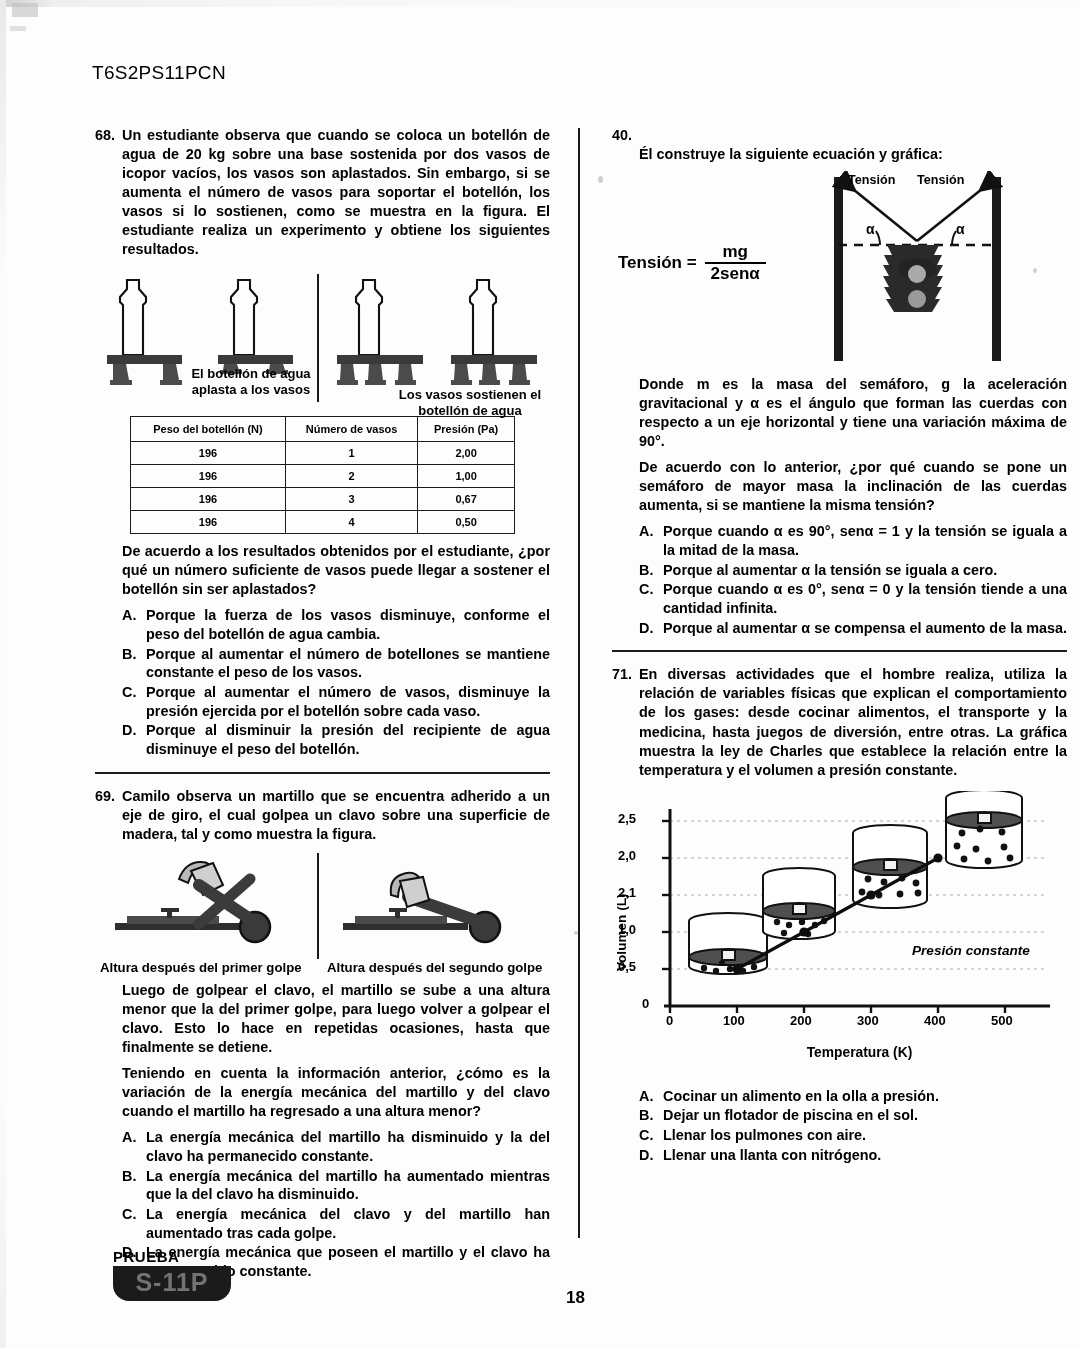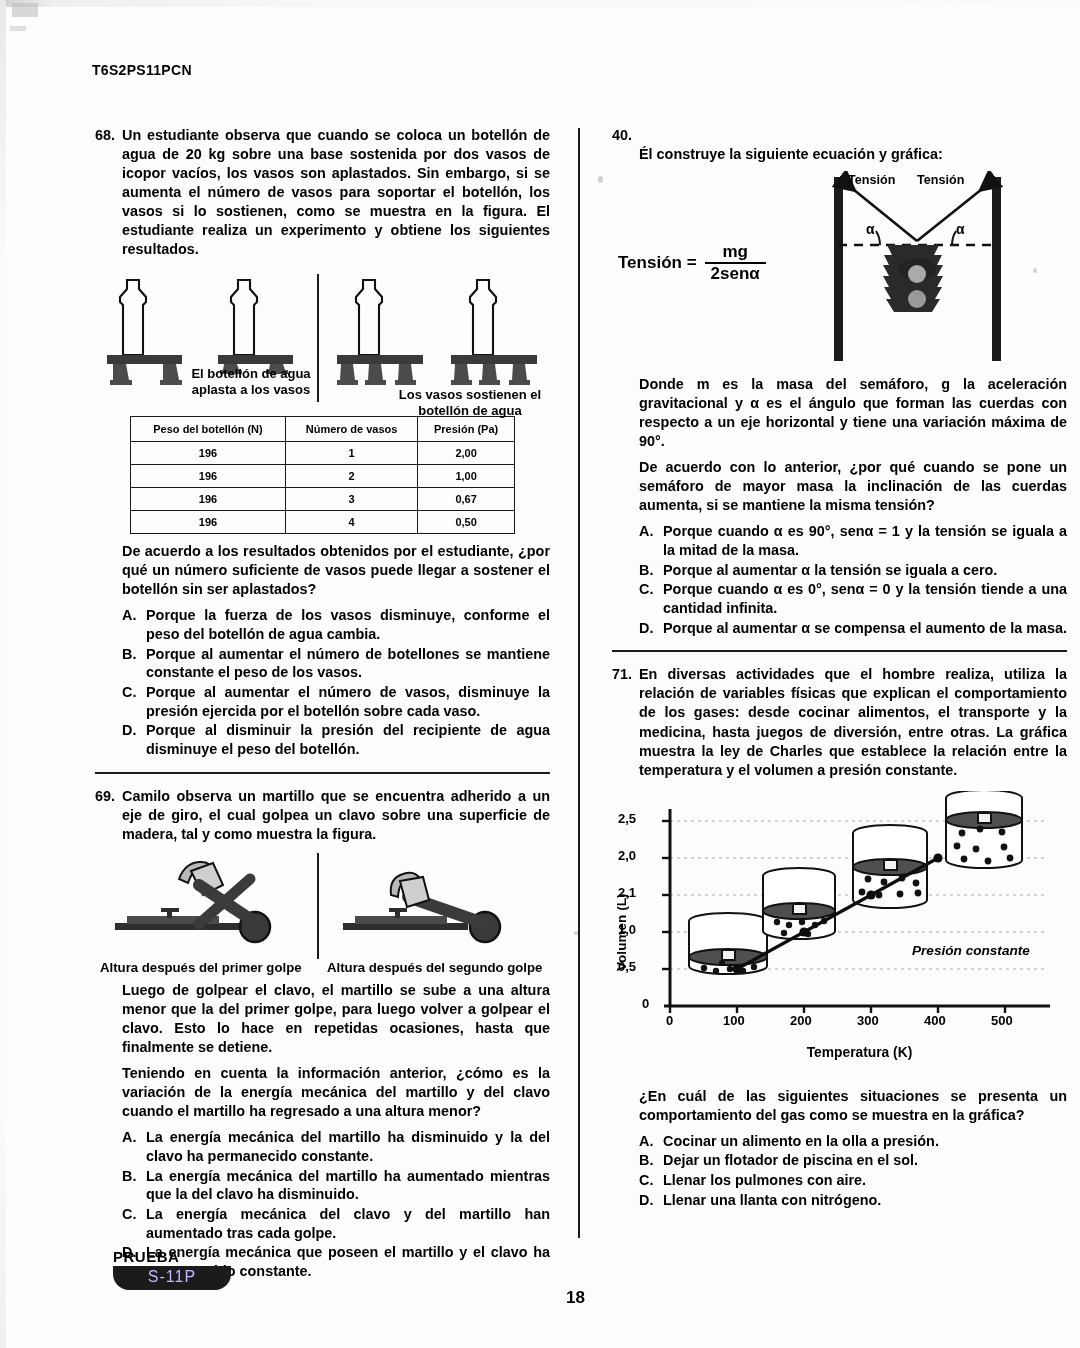--- a/index.html
+++ b/index.html
@@ -34,22 +34,22 @@
     background: #c4c4c4; opacity: .5;
   }
   .scan-edge-left {
     position: absolute; left: 0; top: 0; width: 6px; height: 1348px;
     background: linear-gradient(180deg,#e9e9e9,#fbfbfb 20%, #fcfcfc 80%, #f0f0f0);
   }
 
   .code-title {
     position: absolute;
     left: 92px; top: 62px;
-    font-size: 14px;
-    font-weight: bold;
+    font-size: 19px;
+    font-weight: normal;
     letter-spacing: .3px;
   }
 
   .col-divider {
     position: absolute;
     left: 578px; top: 128px;
     width: 2px; height: 1110px;
     background: #1a1a1a;
   }
 
@@ -236,23 +236,23 @@
   }
   .footer-prueba {
     font-size: 15px;
     font-weight: bold;
     letter-spacing: .5px;
     text-align: left;
     margin-bottom: 1px;
   }
   .footer-badge {
     background: #1b1b1b;
-    color: #c4b5fd;
-    font-size: 16px;
-    font-weight: normal;
+    color: #737373;
+    font-size: 25px;
+    font-weight: bold;
     letter-spacing: 1px;
     text-align: center;
     padding: 2px 0 4px 0;
     border-radius: 0 0 16px 16px;
   }
   .page-num {
     position: absolute;
     left: 566px;
     top: 1288px;
     font-size: 17px;
@@ -649,21 +649,20 @@
           <div class="tick-lbl" style="left:245px; top:222px;">300</div>
           <div class="tick-lbl" style="left:312px; top:222px;">400</div>
           <div class="tick-lbl" style="left:379px; top:222px;">500</div>
 
           <div class="axis-ylabel" style="left:2px; top:180px;">Volumen (L)</div>
           <div class="note-presion" style="left:300px; top:152px;">Presión constante</div>
         </div>
         <div class="axis-xlabel" style="margin-left:40px;">Temperatura (K)</div>
       </div>
 
-      <div class="para indent">¿En cuál de las siguientes situaciones se presenta un comportamiento del gas como se muestra en  la gráfica?</div>
 
       <div class="opts">
         <div class="opt">
           <span class="opt-letter">A.</span>
           <span class="opt-text">Cocinar un alimento en la olla a presión.</span>
         </div>
         <div class="opt">
           <span class="opt-letter">B.</span>
           <span class="opt-text">Dejar un flotador de piscina en el sol.</span>
         </div>

